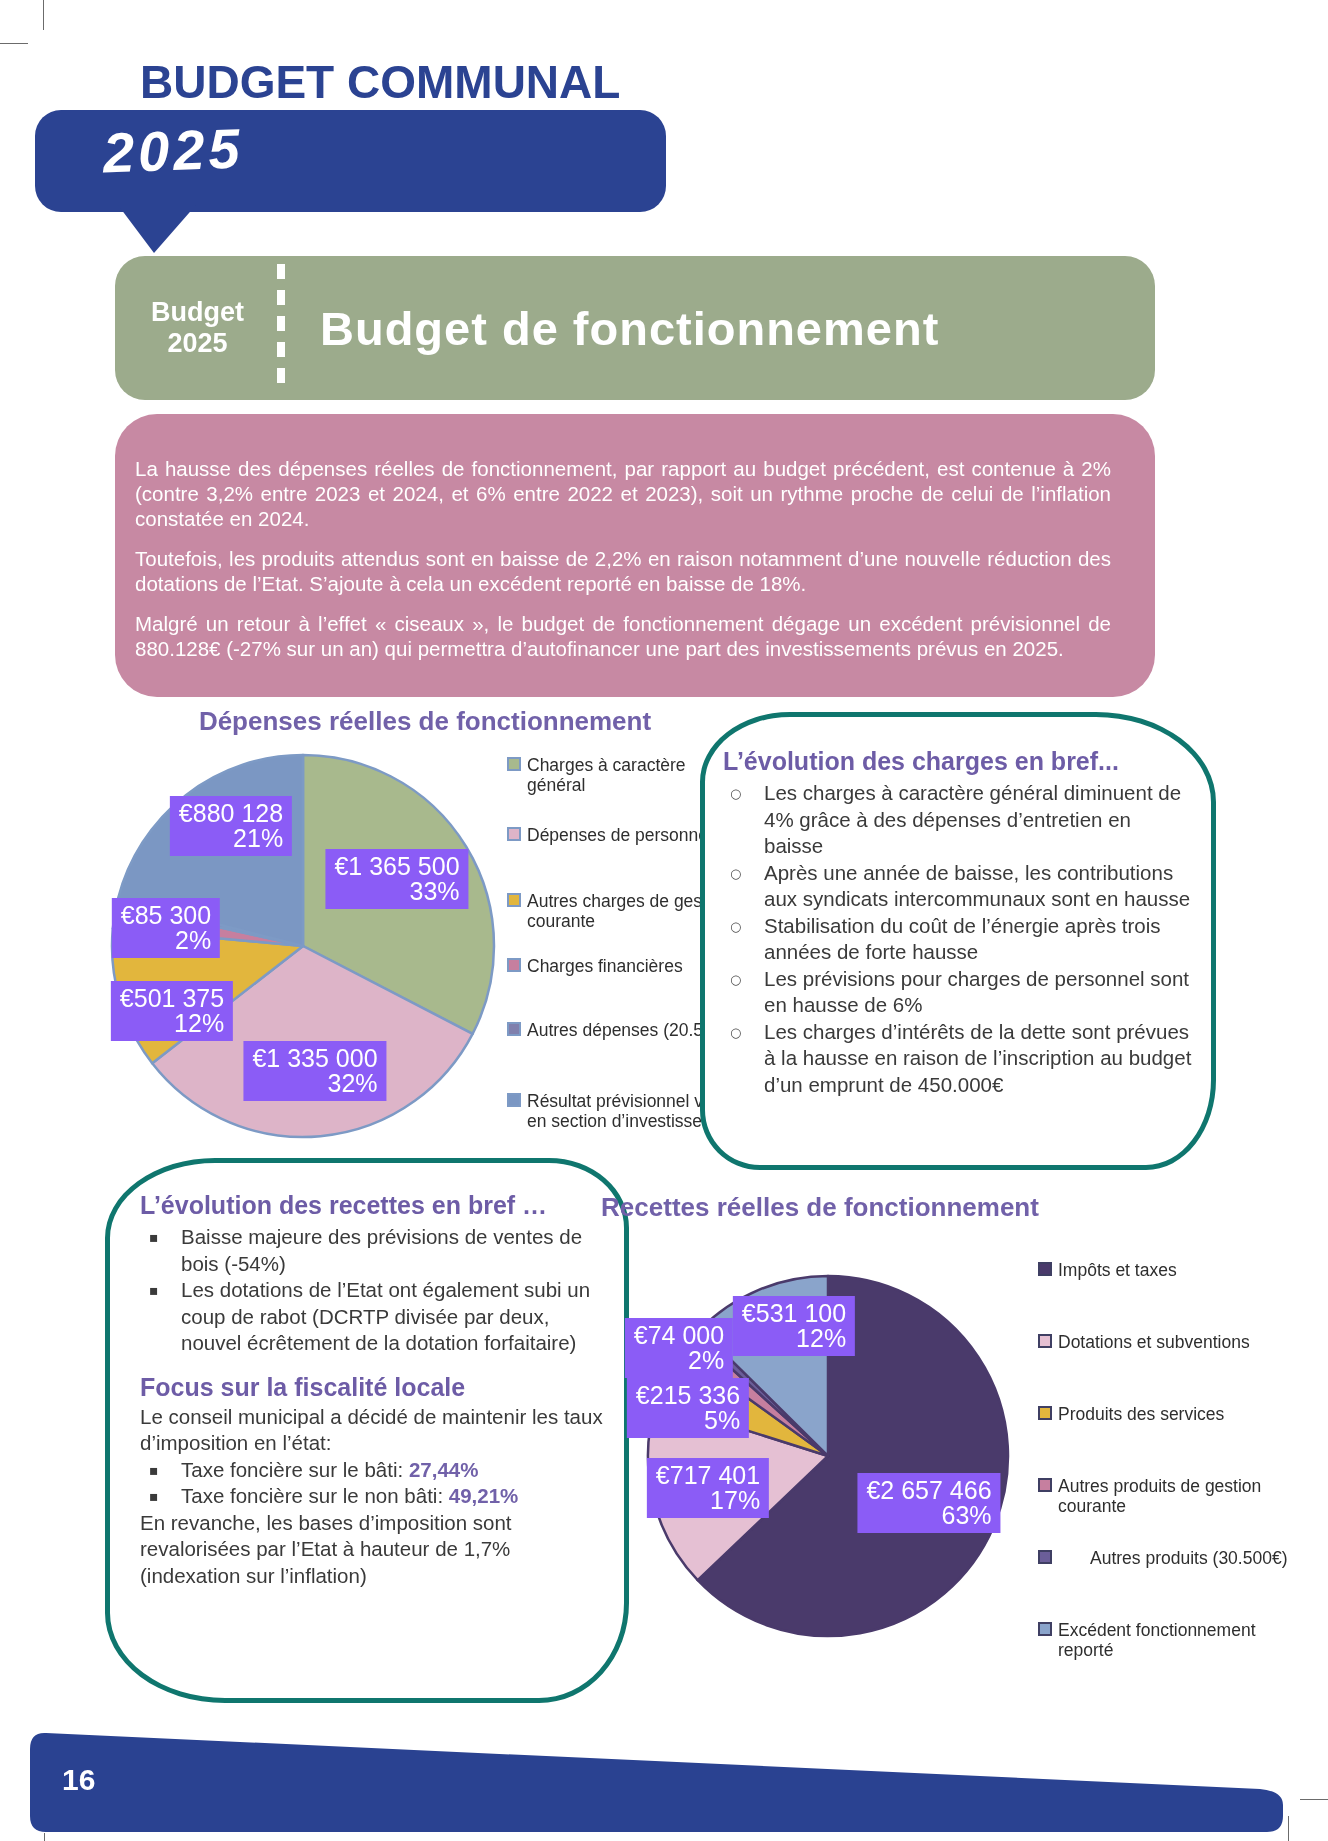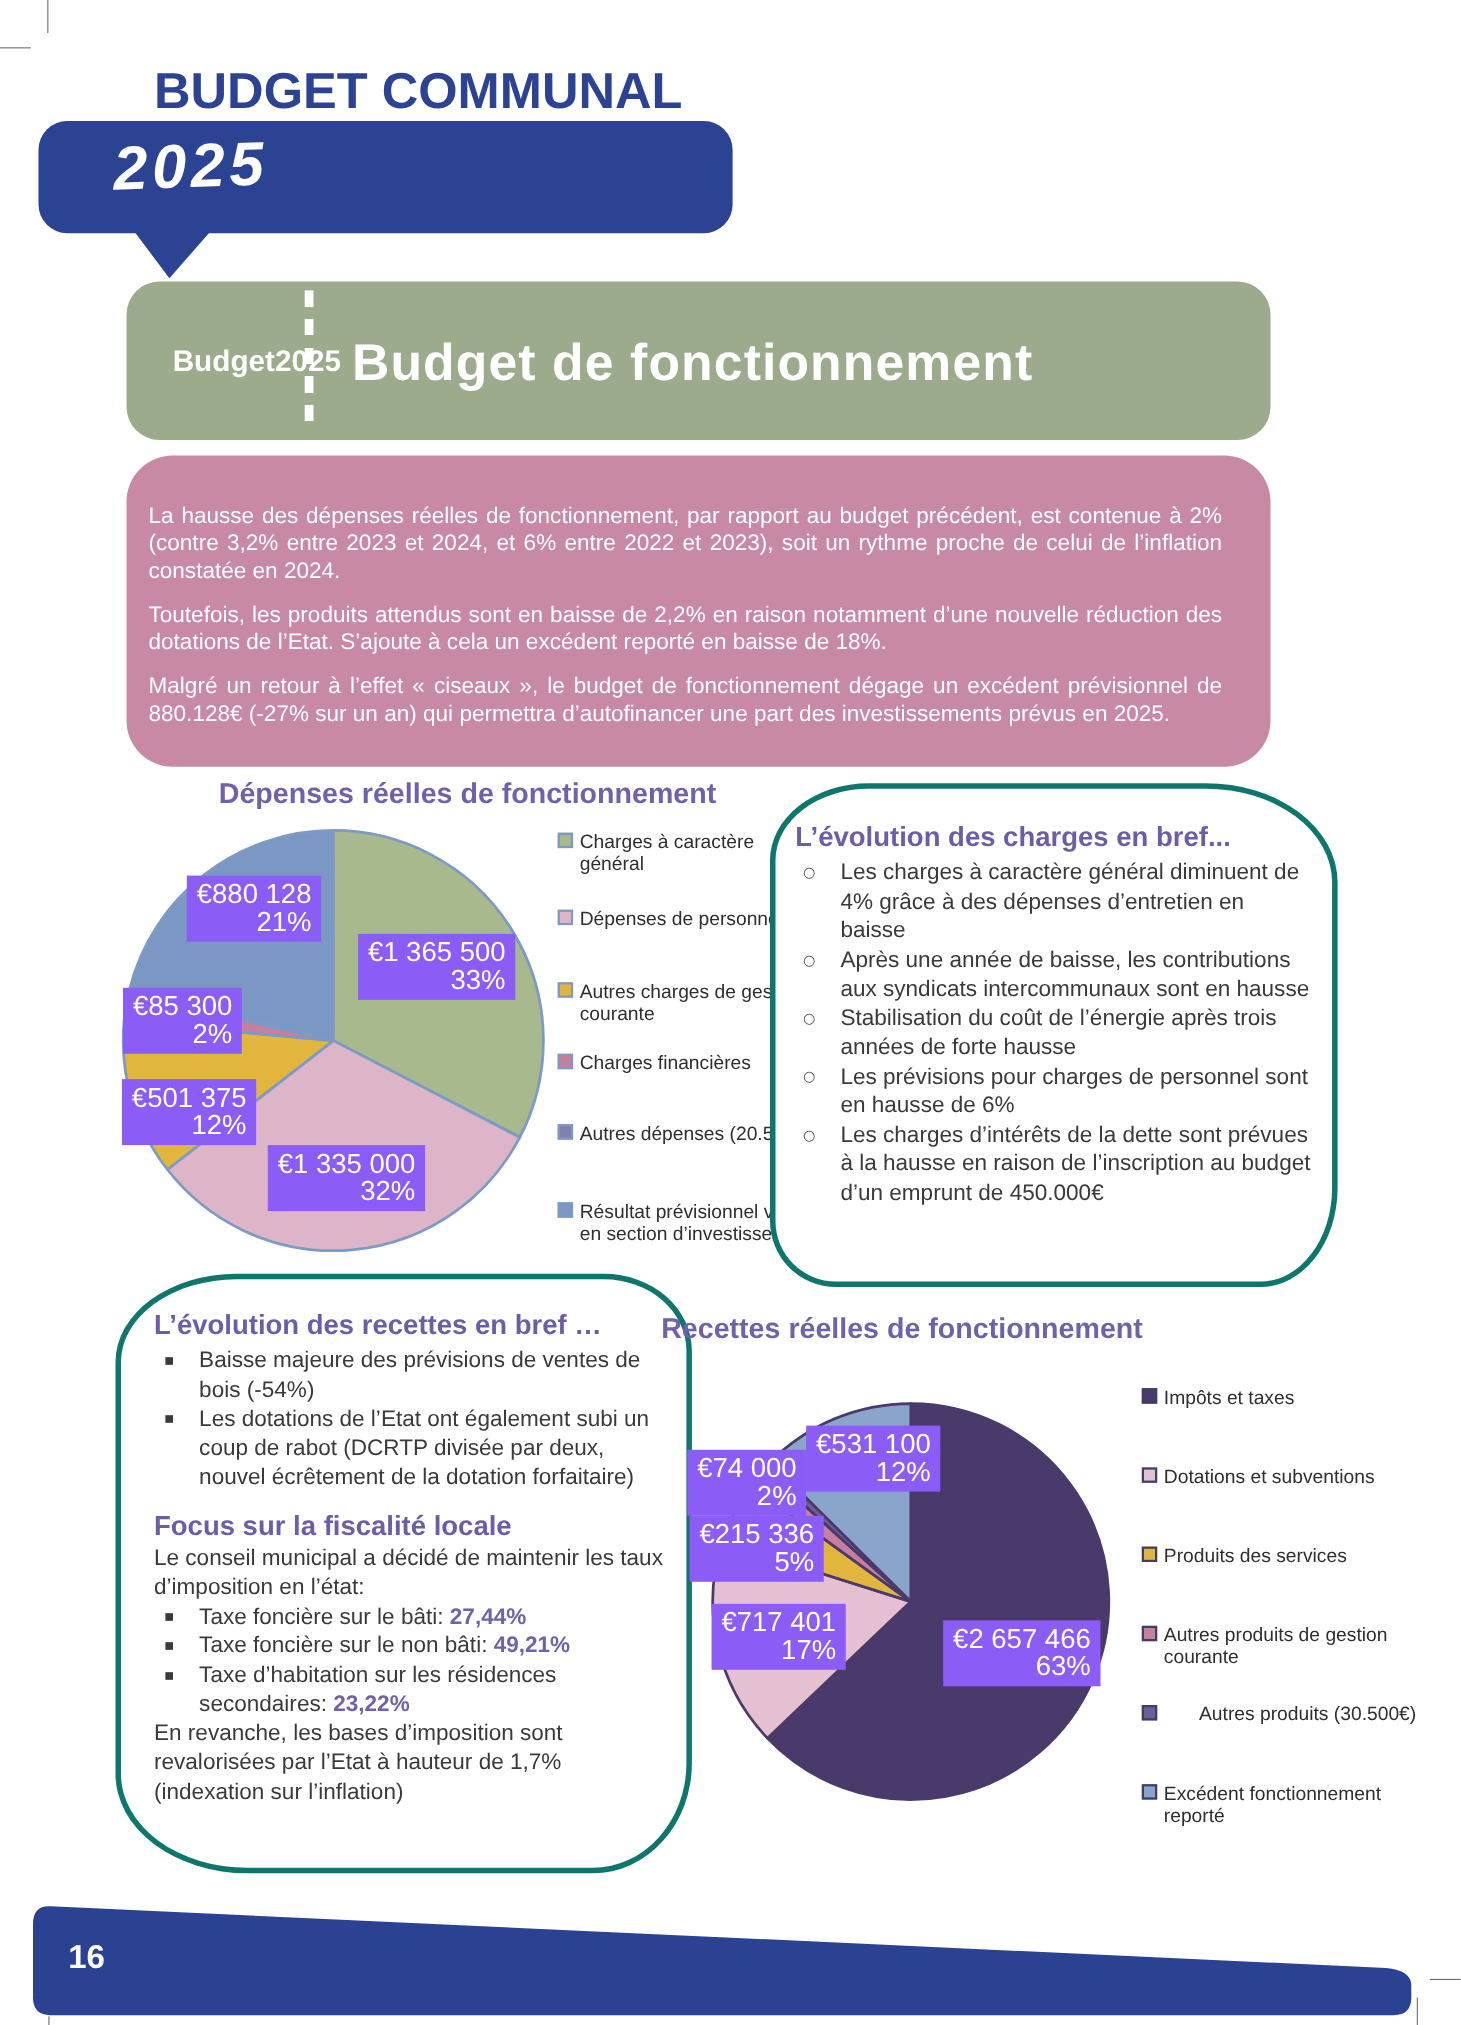--- a/index.html
+++ b/index.html
@@ -22,22 +22,22 @@
     position:absolute;left:68px;top:8px;color:#ffffff;font-size:56px;font-weight:bold;
     font-style:italic;transform:rotate(-2deg);letter-spacing:4px;
   }
   
   .section-banner{
     position:absolute;left:115px;top:256px;width:1040px;height:144px;
     background:#9cab8c;border-radius:30px;
   }
   .section-tab{
     position:absolute;left:0;top:0;width:165px;height:144px;color:#ffffff;
-    display:flex;align-items:center;justify-content:center;
-    font-weight:bold;font-size:27px;line-height:31px;margin-left:36px;
+    display:flex;flex-direction:column;align-items:center;justify-content:center;
+    font-weight:bold;font-size:27px;line-height:31px;
   }
   .tab-divider{
     position:absolute;left:162px;top:8px;width:8px;height:128px;
     background:repeating-linear-gradient(to bottom,#ffffff 0 15px,transparent 15px 26px);
   }
   .section-title{
     position:absolute;left:205px;top:0;height:144px;display:flex;align-items:center;
     color:#ffffff;font-weight:bold;font-size:47px;letter-spacing:1px;
   }
   
@@ -205,21 +205,20 @@
     <div class="brief-title">L’évolution des recettes en bref …</div>
     <ul class="brief-list square-list">
       <li>Baisse majeure des prévisions de ventes de bois (-54%)</li>
       <li>Les dotations de l’Etat ont également subi un coup de rabot (DCRTP divisée par deux, nouvel écrêtement de la dotation forfaitaire)</li>
     </ul>
     <div class="focus-title">Focus sur la fiscalité locale</div>
     <p class="brief-para">Le conseil municipal a décidé de maintenir les taux d’imposition en l’état:</p>
     <ul class="brief-list square-list">
       <li><span>Taxe foncière sur le bâti: </span><span class="rate">27,44%</span></li>
       <li><span>Taxe foncière sur le non bâti: </span><span class="rate">49,21%</span></li>
-      <li><span>Taxe d’habitation sur les résidences secondaires: </span><span class="rate">23,22%</span></li>
     </ul>
     <p class="brief-para">En revanche, les bases d’imposition sont revalorisées par l’Etat à hauteur de 1,7% (indexation sur l’inflation)</p>
   </div>
 
   <div class="chart-title" style="left:560px;top:1192px;width:520px;">Recettes réelles de fonctionnement</div>
   <svg class="abs" style="left:645px;top:1273px" width="370" height="370" viewBox="0 0 370 370">
       <path d="M183,183 L183,3 A180,180 0 1 1 52.66651759957168,307.1498423896593 Z" fill="#4a3a6b" stroke="#4a3a6b" stroke-width="2.5" stroke-linejoin="round"></path>
       <path d="M183,183 L52.66651759957168,307.1498423896593 A180,180 0 0 1 11.33849715773249,128.84902178229666 Z" fill="#e5c0d3" stroke="#4a3a6b" stroke-width="2.5" stroke-linejoin="round"></path>
       <path d="M183,183 L11.33849715773249,128.84902178229666 A180,180 0 0 1 37.10534388071318,77.5734885532342 Z" fill="#e2b63d" stroke="#4a3a6b" stroke-width="2.5" stroke-linejoin="round"></path>
       <path d="M183,183 L37.10534388071318,77.5734885532342 A180,180 0 0 1 49.56401591795969,62.1909020311074 Z" fill="#c67f9f" stroke="#4a3a6b" stroke-width="2.5" stroke-linejoin="round"></path>

